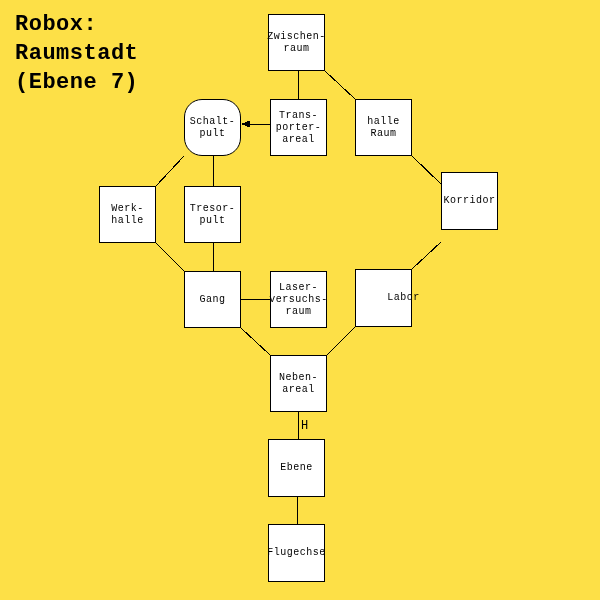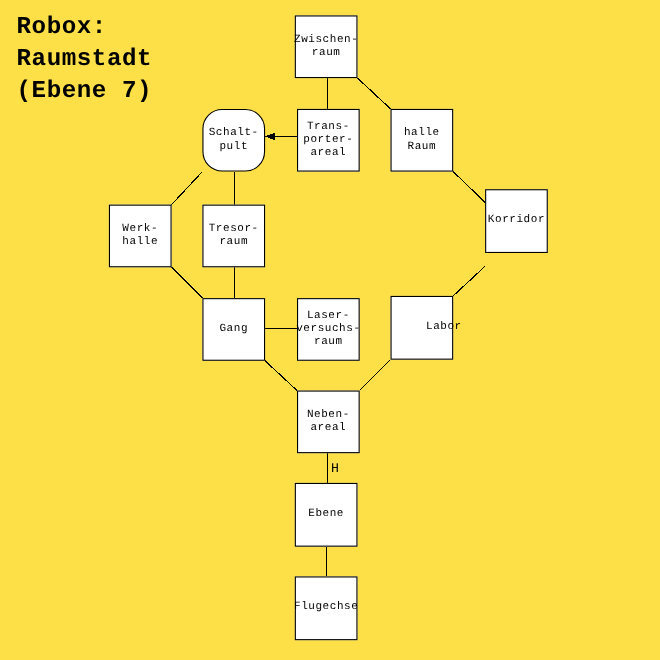--- a/index.html
+++ b/index.html
@@ -93,21 +93,21 @@
       <div class="room" style="left: 184px; top: 99px; width: 57px; height: 57px; border-radius: 18px;">Schalt-
 pult</div>
       <div class="room" style="left: 270px; top: 99px; width: 57px; height: 57px;">Trans-
 porter-
 areal</div>
       <div class="room" style="left: 355px; top: 99px; width: 57px; height: 57px;">halle
 Raum</div>
       <div class="room" style="left: 99px; top: 186px; width: 57px; height: 57px; text-align: center;">Werk-
 halle</div>
       <div class="room" style="left: 184px; top: 186px; width: 57px; height: 57px;">Tresor-
-raum</div>
+pult</div>
       <div class="room" style="left: 441px; top: 172px; width: 57px; height: 58px;">Korridor</div>
       <div class="room" style="left: 184px; top: 271px; width: 57px; height: 57px;">Gang</div>
       <div class="room" style="left: 270px; top: 271px; width: 57px; height: 57px;">Laser-
 versuchs-
 raum</div>
       <div class="room" style="left: 355px; top: 269px; width: 57px; height: 58px; padding-left: 40px;">Labor</div>
       <div class="room" style="left: 270px; top: 355px; width: 57px; height: 57px;">Neben-
 areal</div>
       <div class="room" style="left: 268px; top: 439px; width: 57px; height: 58px;">Ebene</div>
       <div class="room" style="left: 268px; top: 524px; width: 57px; height: 58px;">Flugechse</div>

